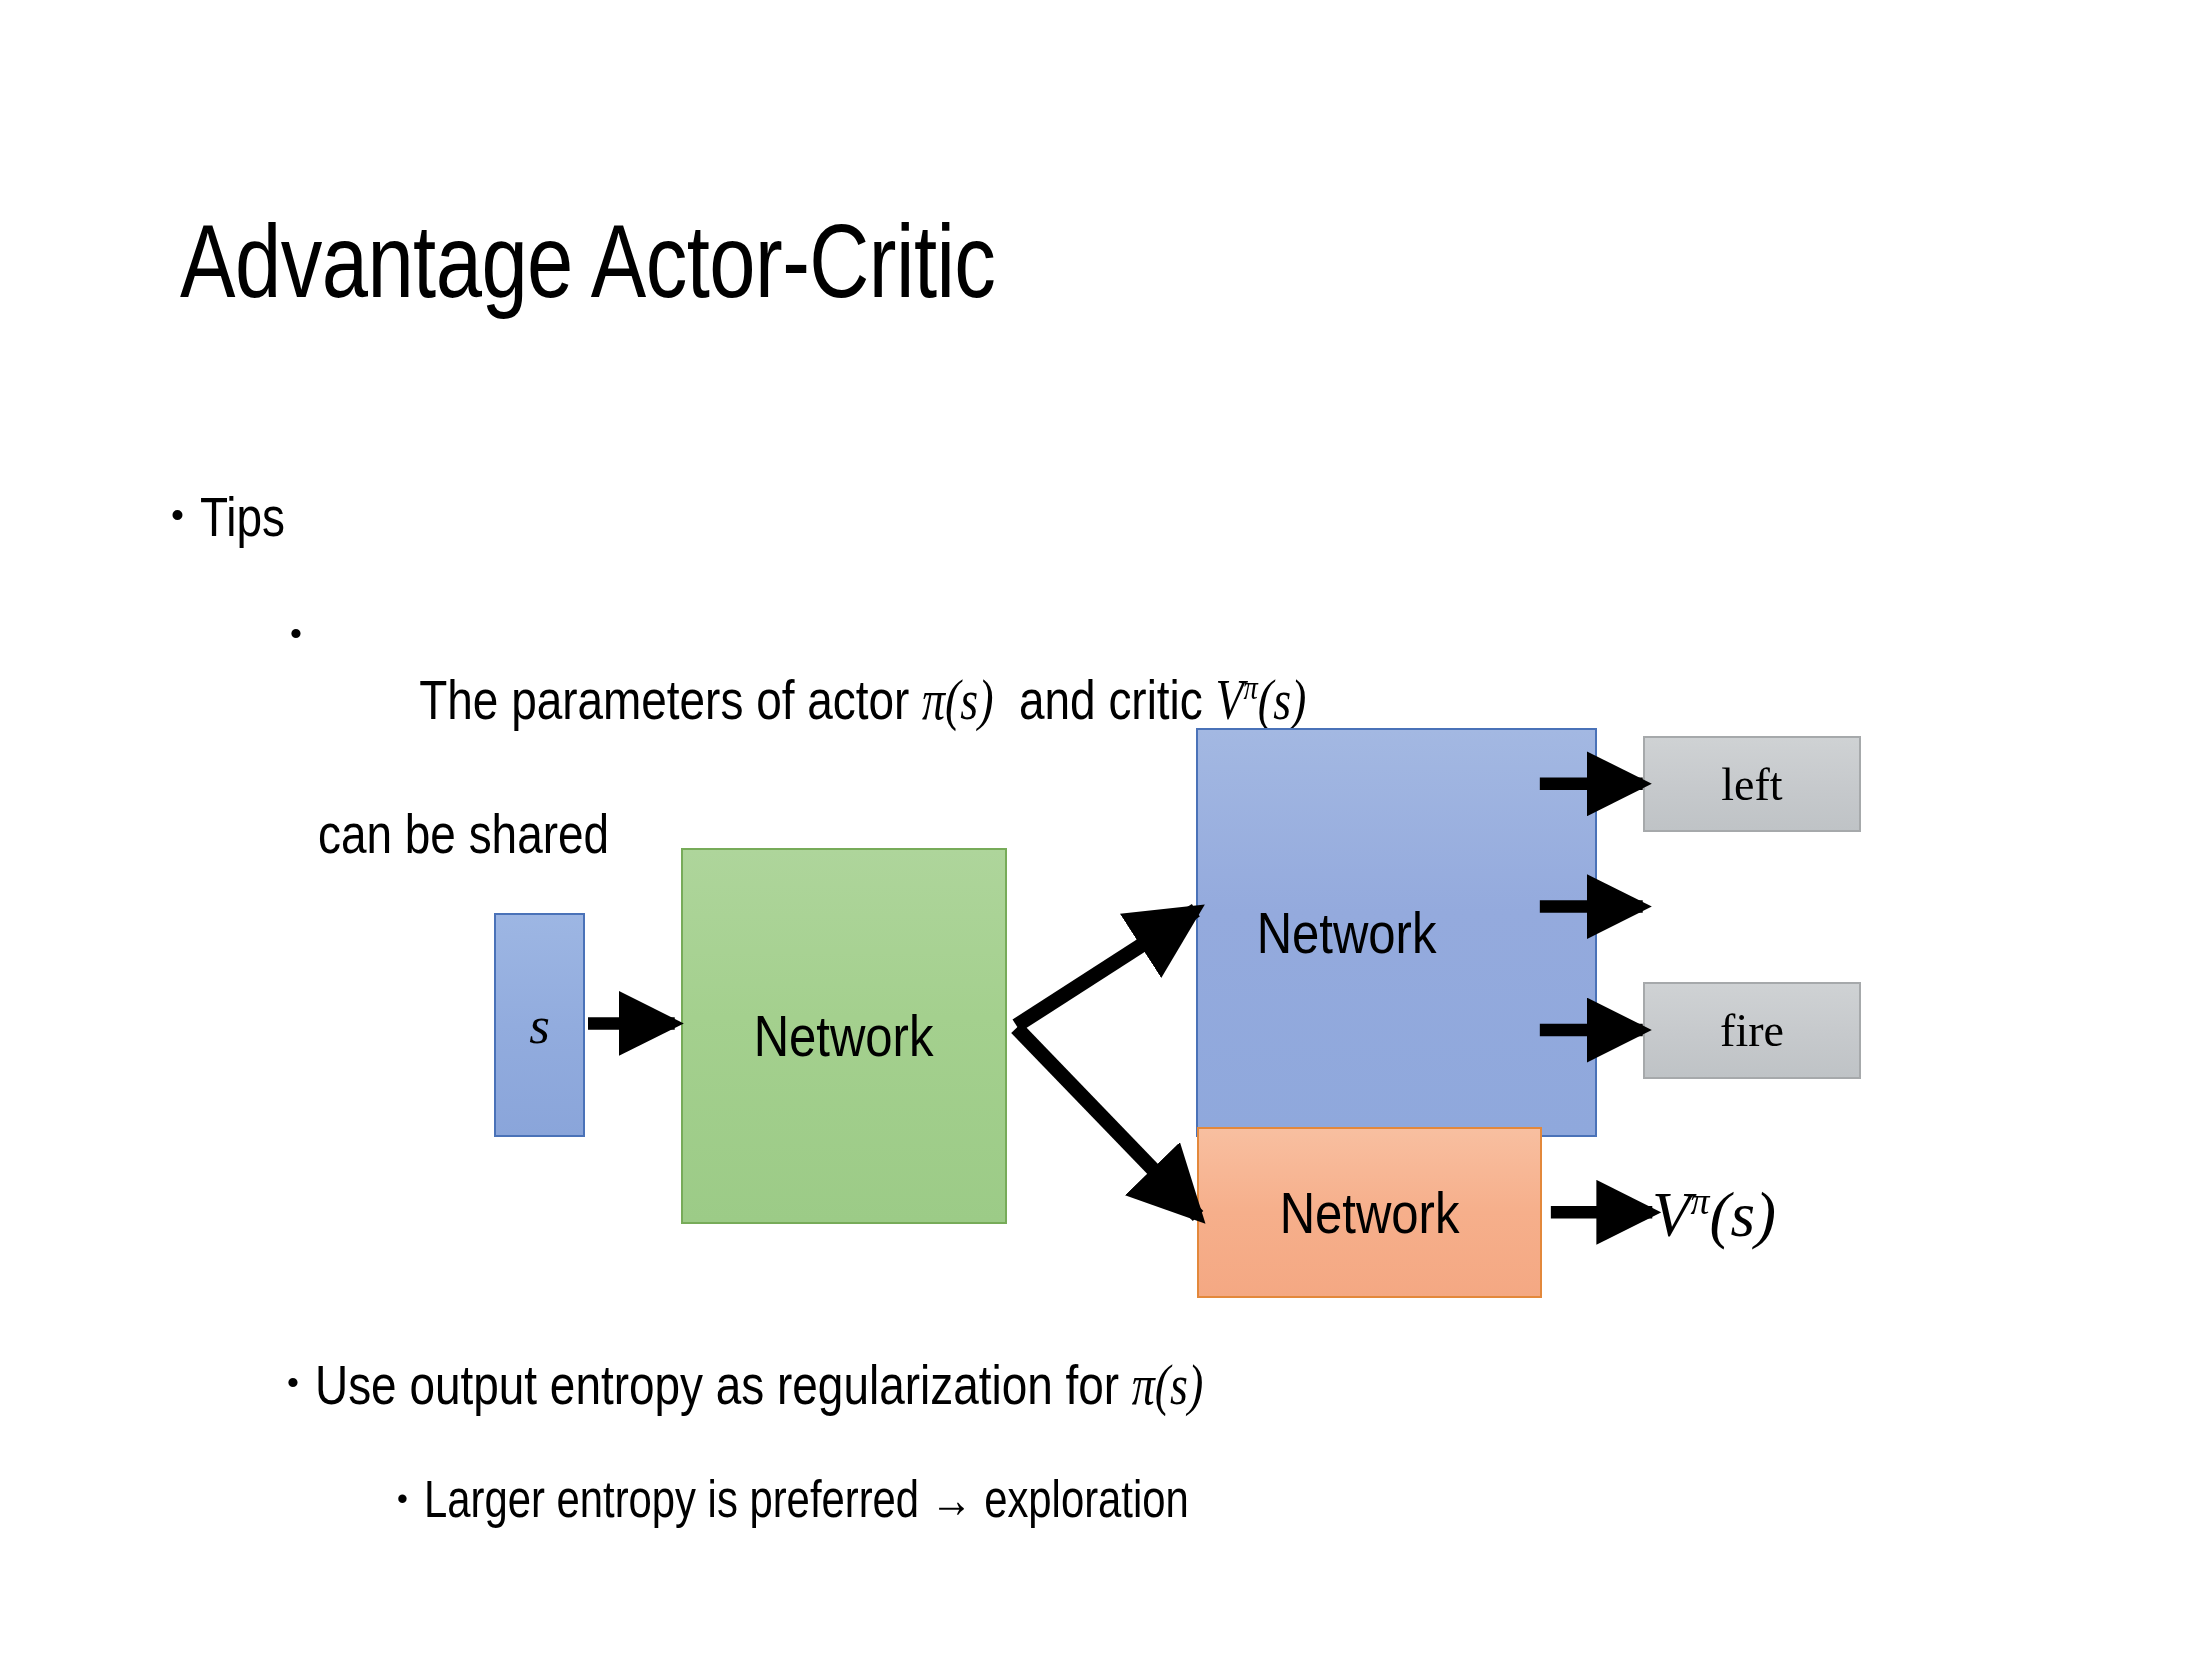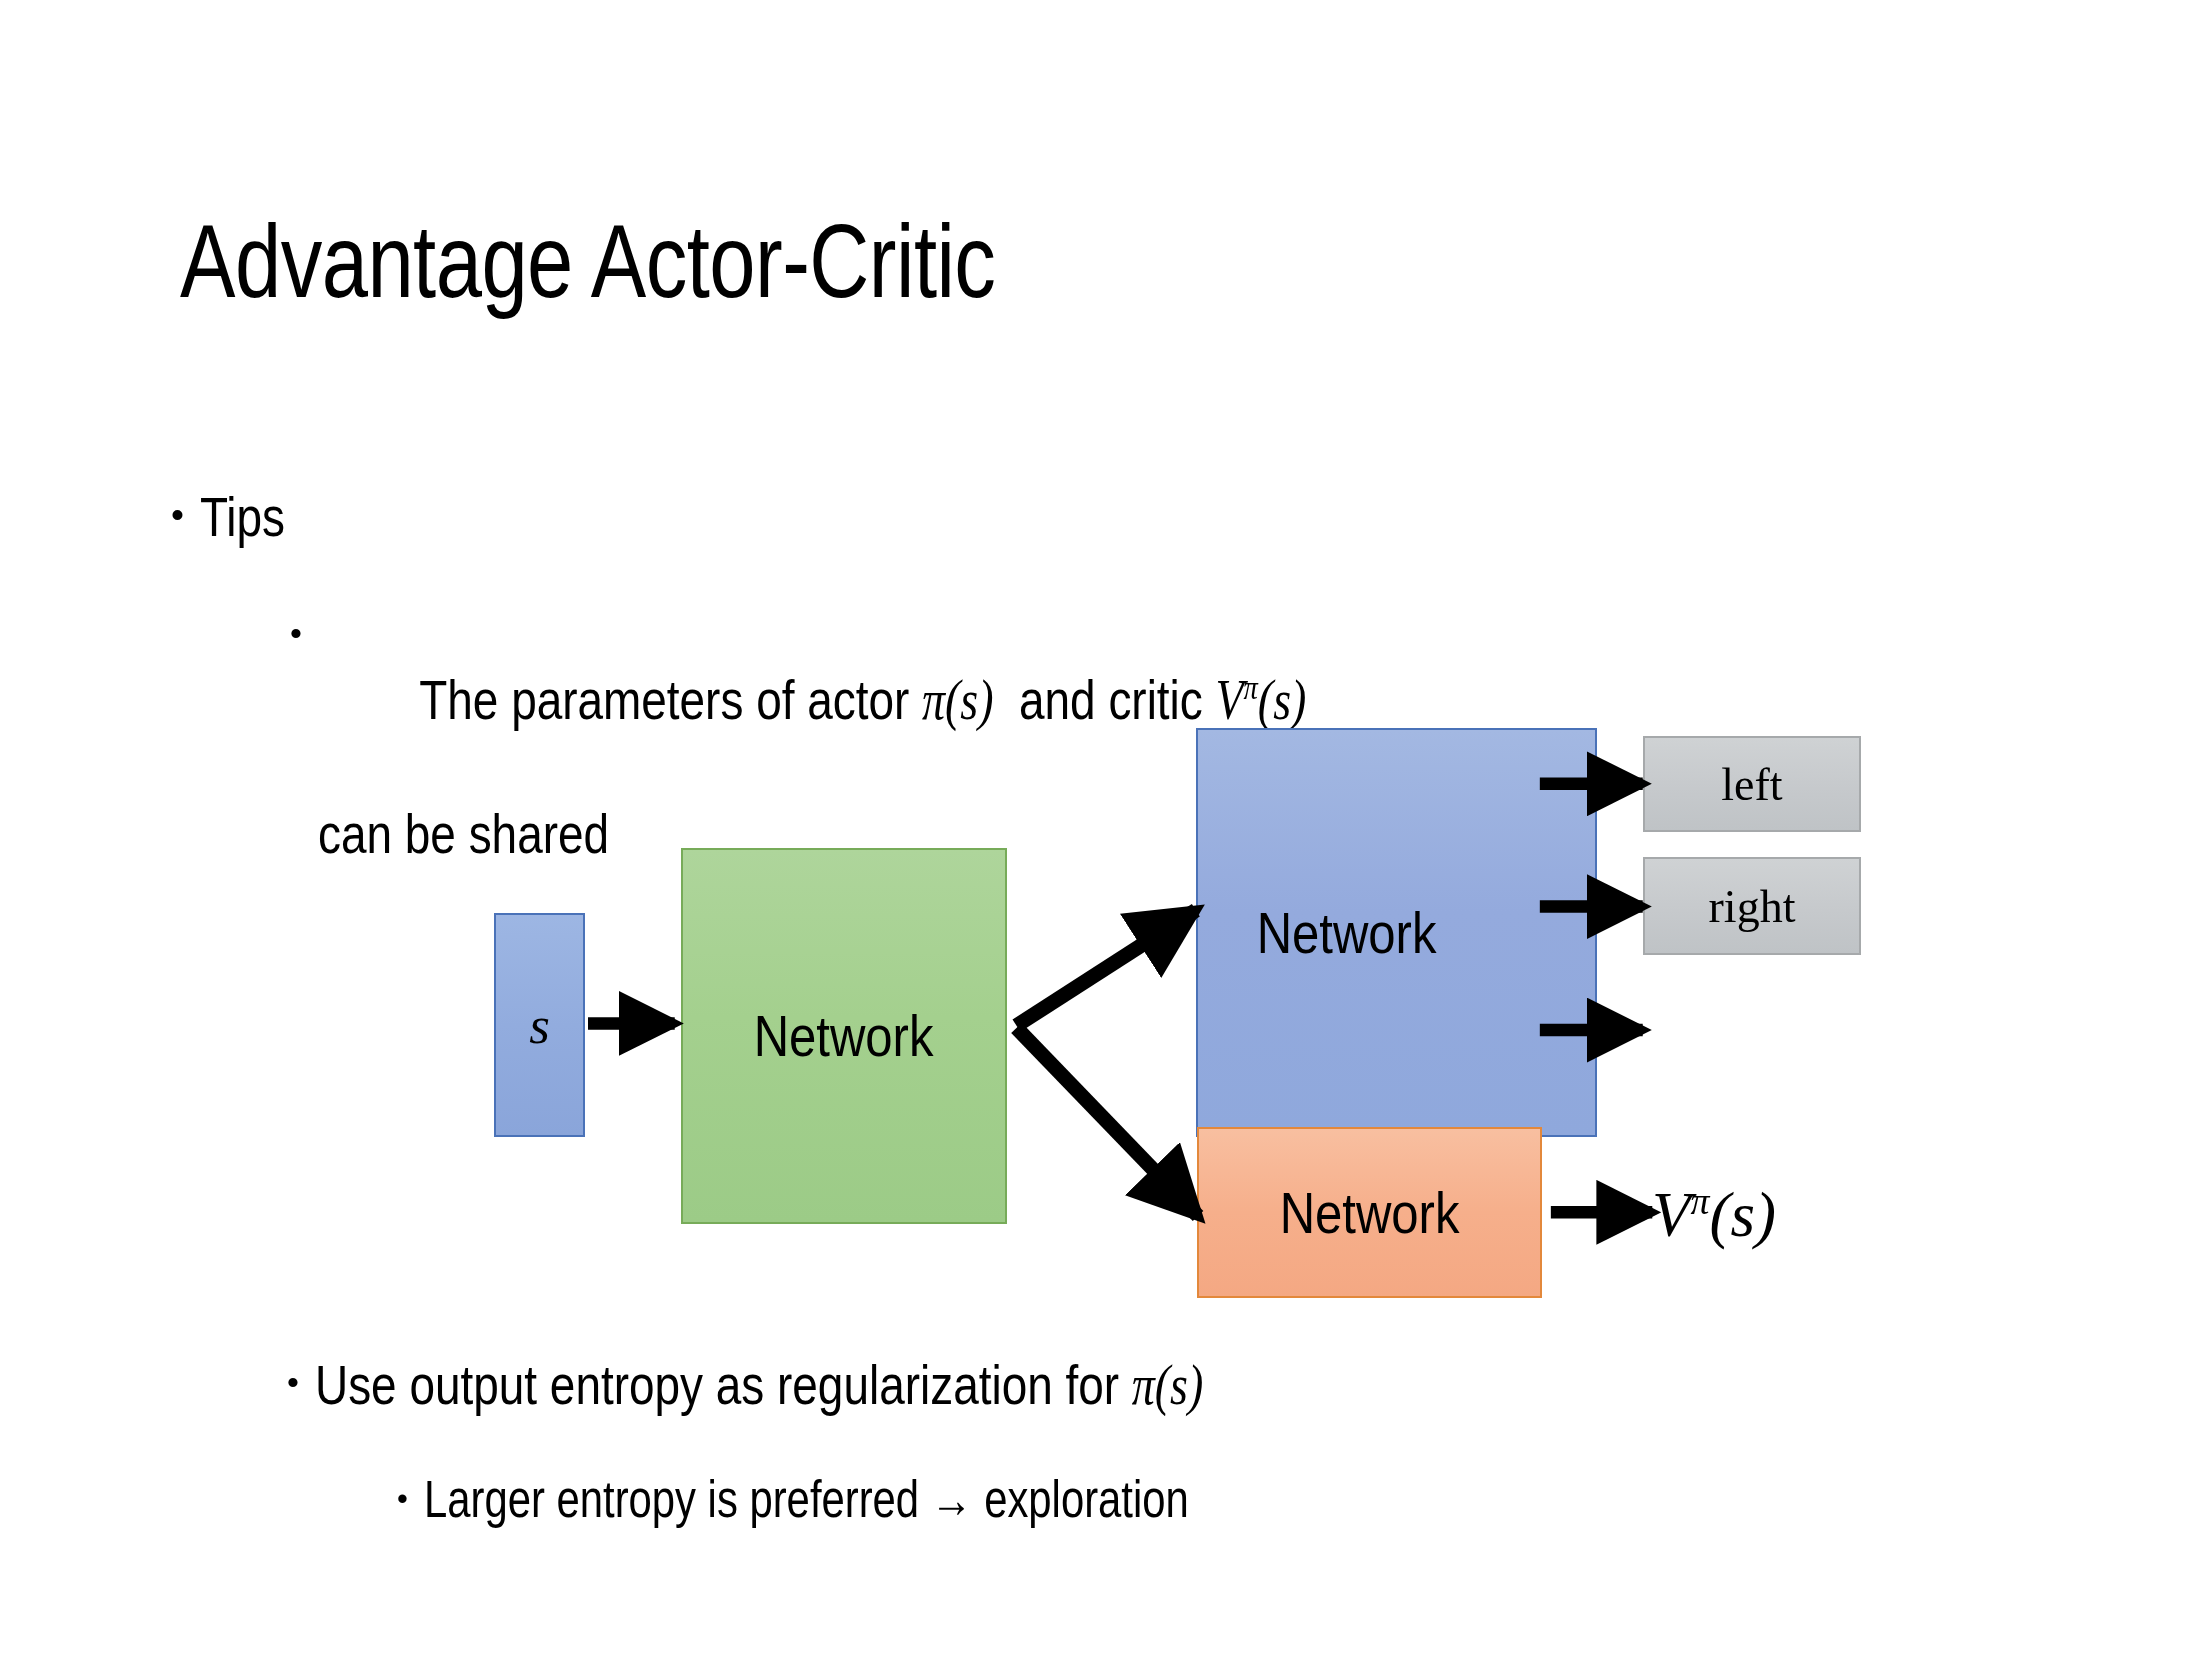--- a/index.html
+++ b/index.html
@@ -201,22 +201,22 @@
     <span class="dlabel">Network</span>
   </div>
 
   <div id="box-critic" class="dbox">
     <span class="dlabel">Network</span>
   </div>
 
   <div id="box-left" class="action-box">
     <span>left</span>
   </div>
-  <div id="box-right" class="action-box">
-    <span>right</span>
+  <div id="box-fire" class="action-box">
+    <span>fire</span>
   </div>
 
   <div id="v-pi-out"><span>V</span><span class="sup">π</span><span>(s)</span></div>
 
   <svg id="arrows" viewBox="0 0 3000 2250">
     <defs>
       <marker id="ah" viewBox="0 0 10 10" refX="8.6" refY="5" markerWidth="5.2" markerHeight="5.2" orient="auto-start-reverse">
         <path d="M 0 0 L 10 5 L 0 10 z" fill="#000000"></path>
       </marker>
     </defs>

